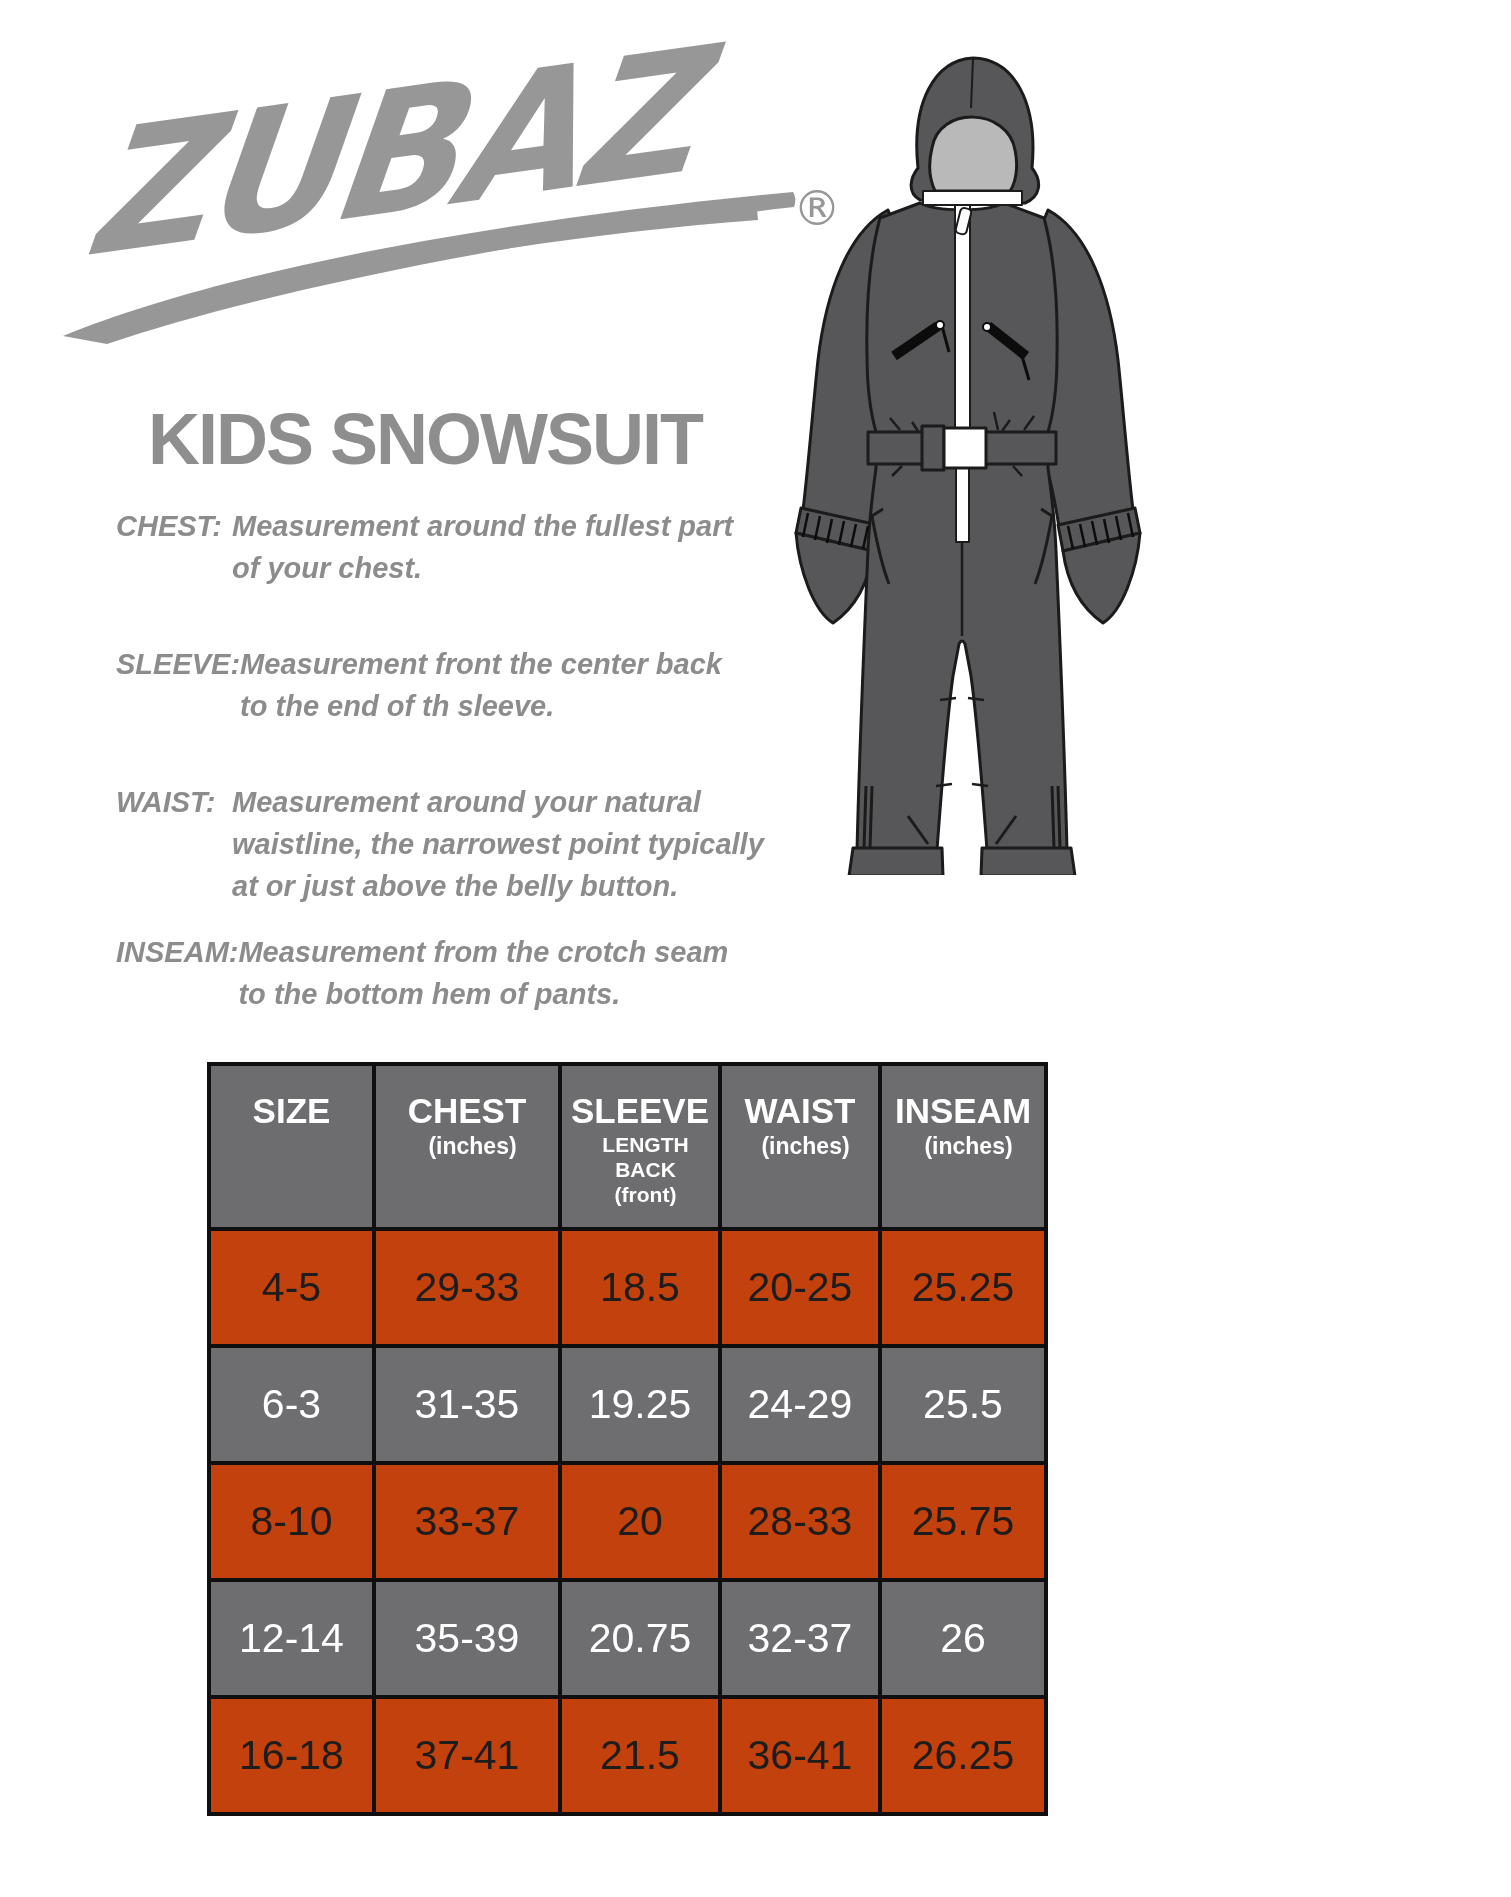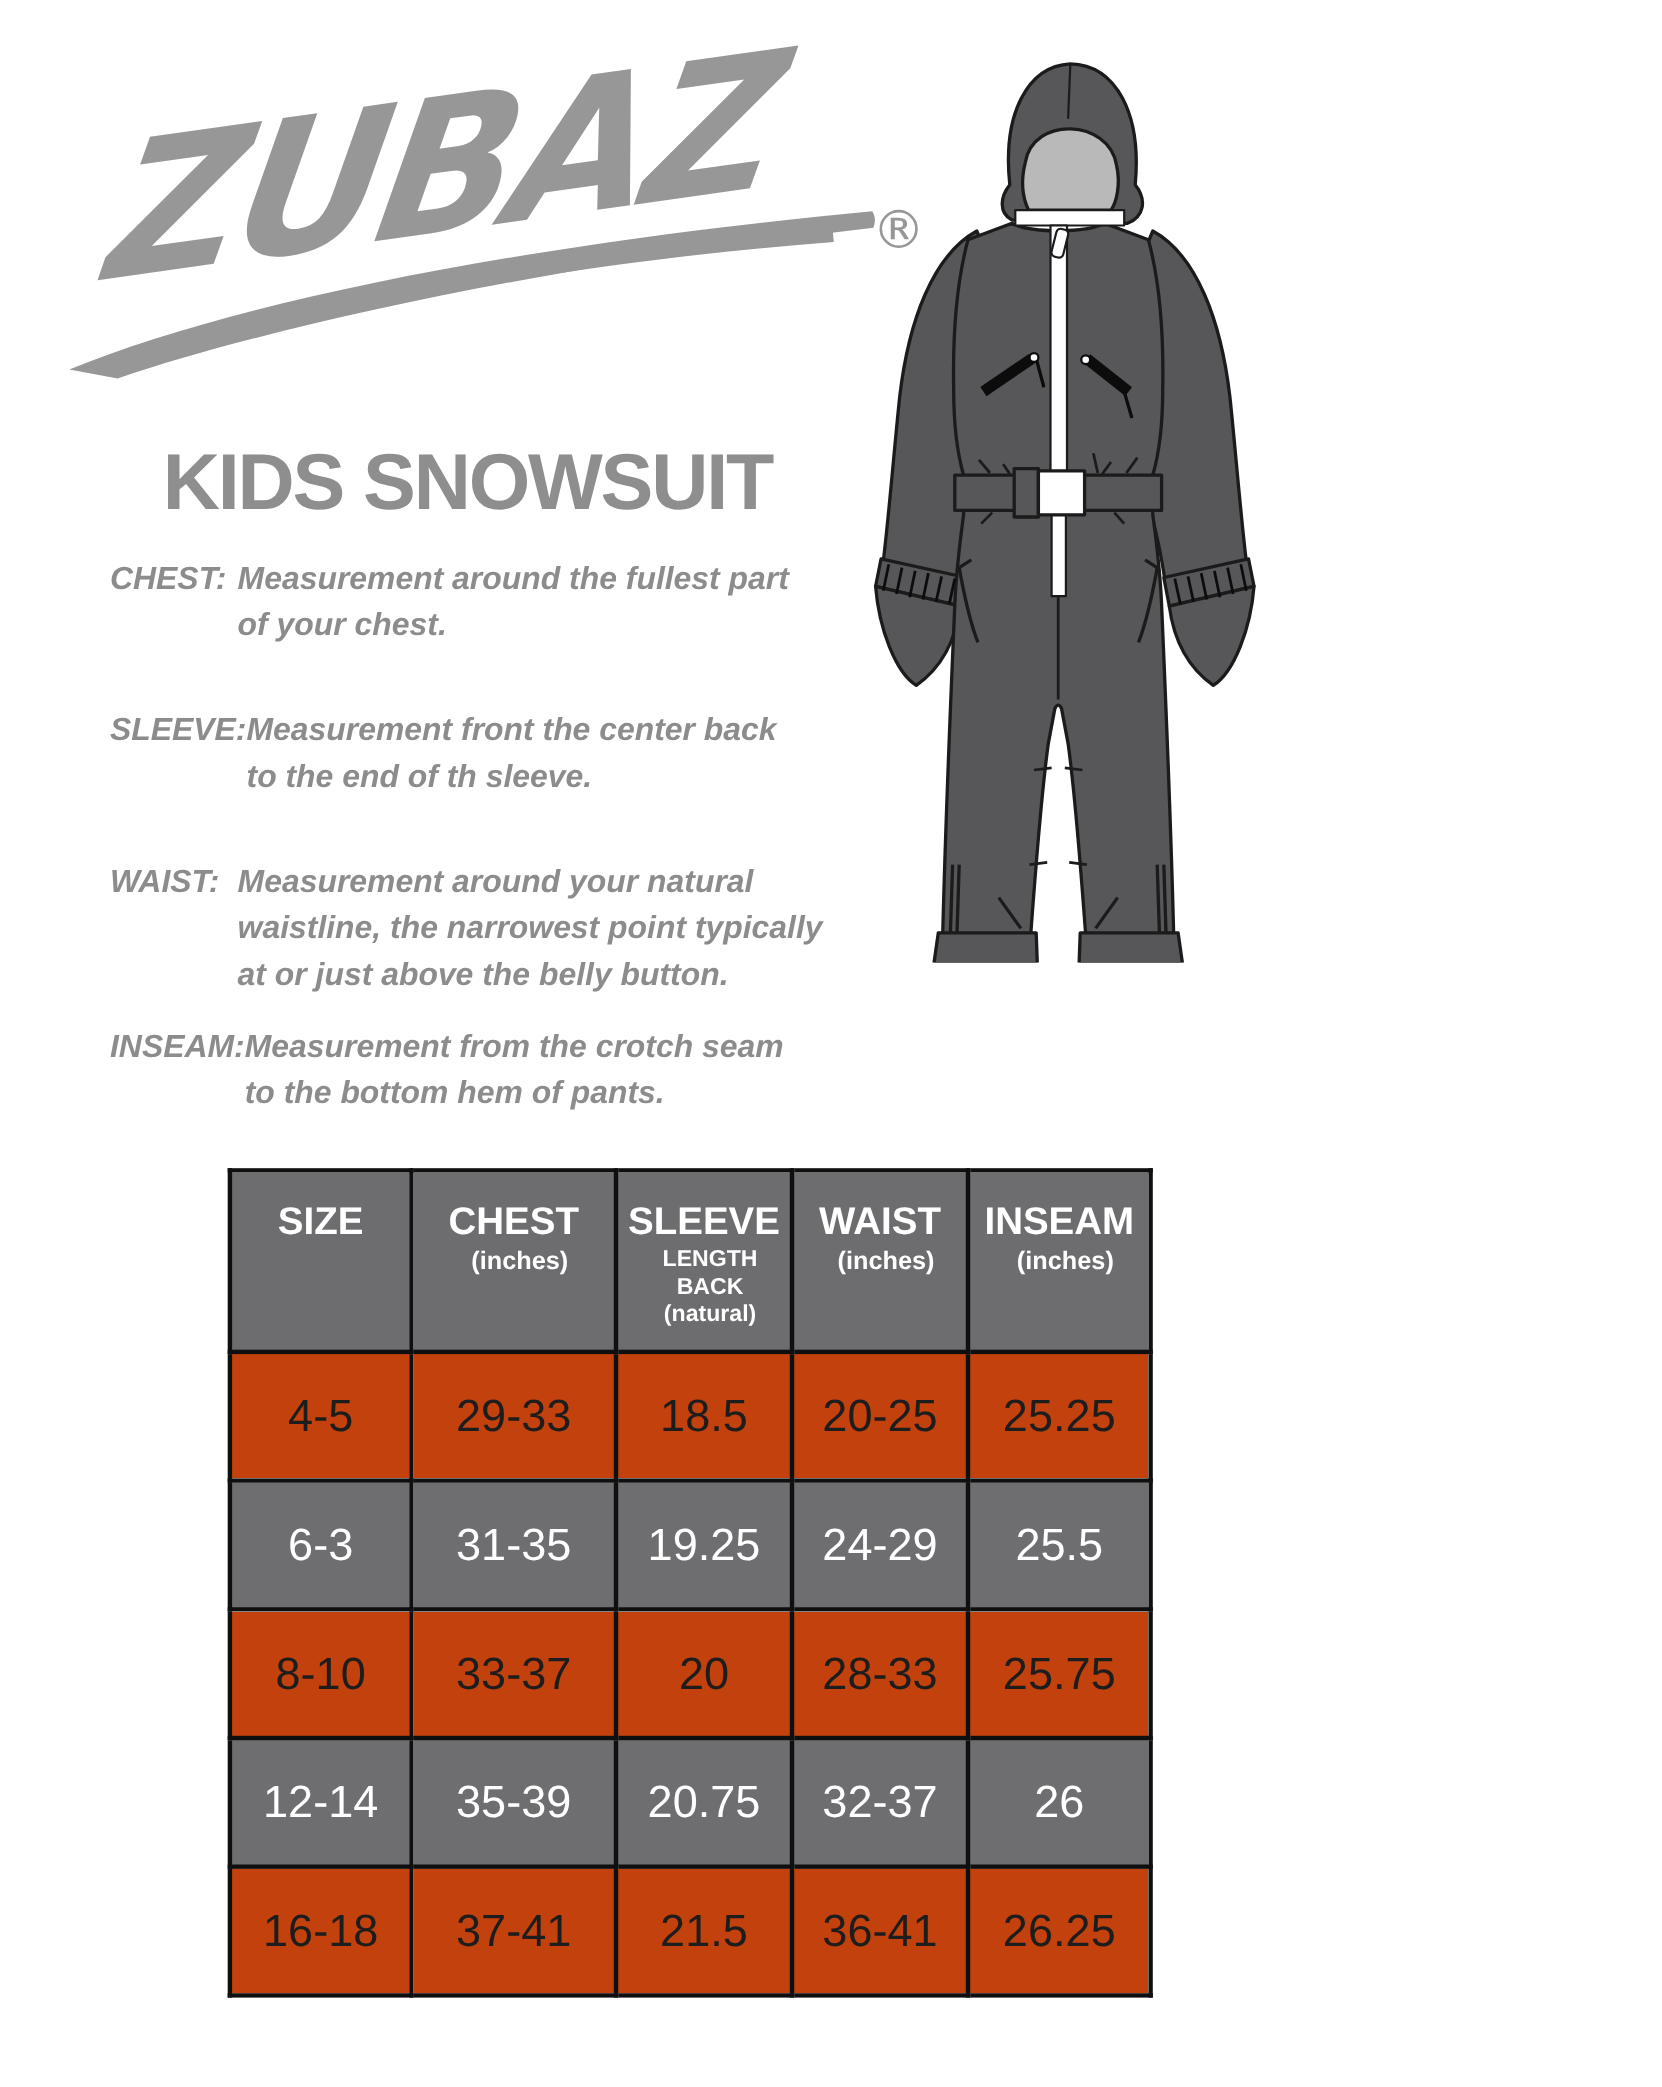--- a/index.html
+++ b/index.html
@@ -12,21 +12,21 @@
   .logo-wrap { position:absolute; left:55px; top:40px; width:800px; height:315px; }
 
   
   .title {
     position:absolute; left:148px; top:398px;
     font-size:72px; font-weight:bold; letter-spacing:-2px;
     color:#8e8e8e; white-space:nowrap;
   }
 
   
-  .defs { position:absolute; left:100px; top:505px; width:690px; }
+  .defs { position:absolute; left:116px; top:505px; width:690px; }
   .def-item {
     display:flex; margin-bottom:54px;
     color:#8c8c8c; font-weight:bold; font-style:italic;
     font-size:29px; line-height:42px;
   }
   .def-item:nth-of-type(3) { margin-bottom:24px; }
   .def-term { flex:0 0 116px; }
   .def-text { white-space:pre-line; }
 
   
@@ -245,21 +245,21 @@
           <span class="hdr-sub"></span>
         </th>
         <th class="col-chest">
           <span class="hdr-label">CHEST</span>
           <span class="hdr-sub">(inches)</span>
         </th>
         <th class="col-sleeve">
           <span class="hdr-label">SLEEVE</span>
           <span class="hdr-sub">LENGTH
 BACK
-(natural)</span>
+(front)</span>
         </th>
         <th class="col-waist">
           <span class="hdr-label">WAIST</span>
           <span class="hdr-sub">(inches)</span>
         </th>
         <th class="col-inseam">
           <span class="hdr-label">INSEAM</span>
           <span class="hdr-sub">(inches)</span>
         </th>
       </tr>

